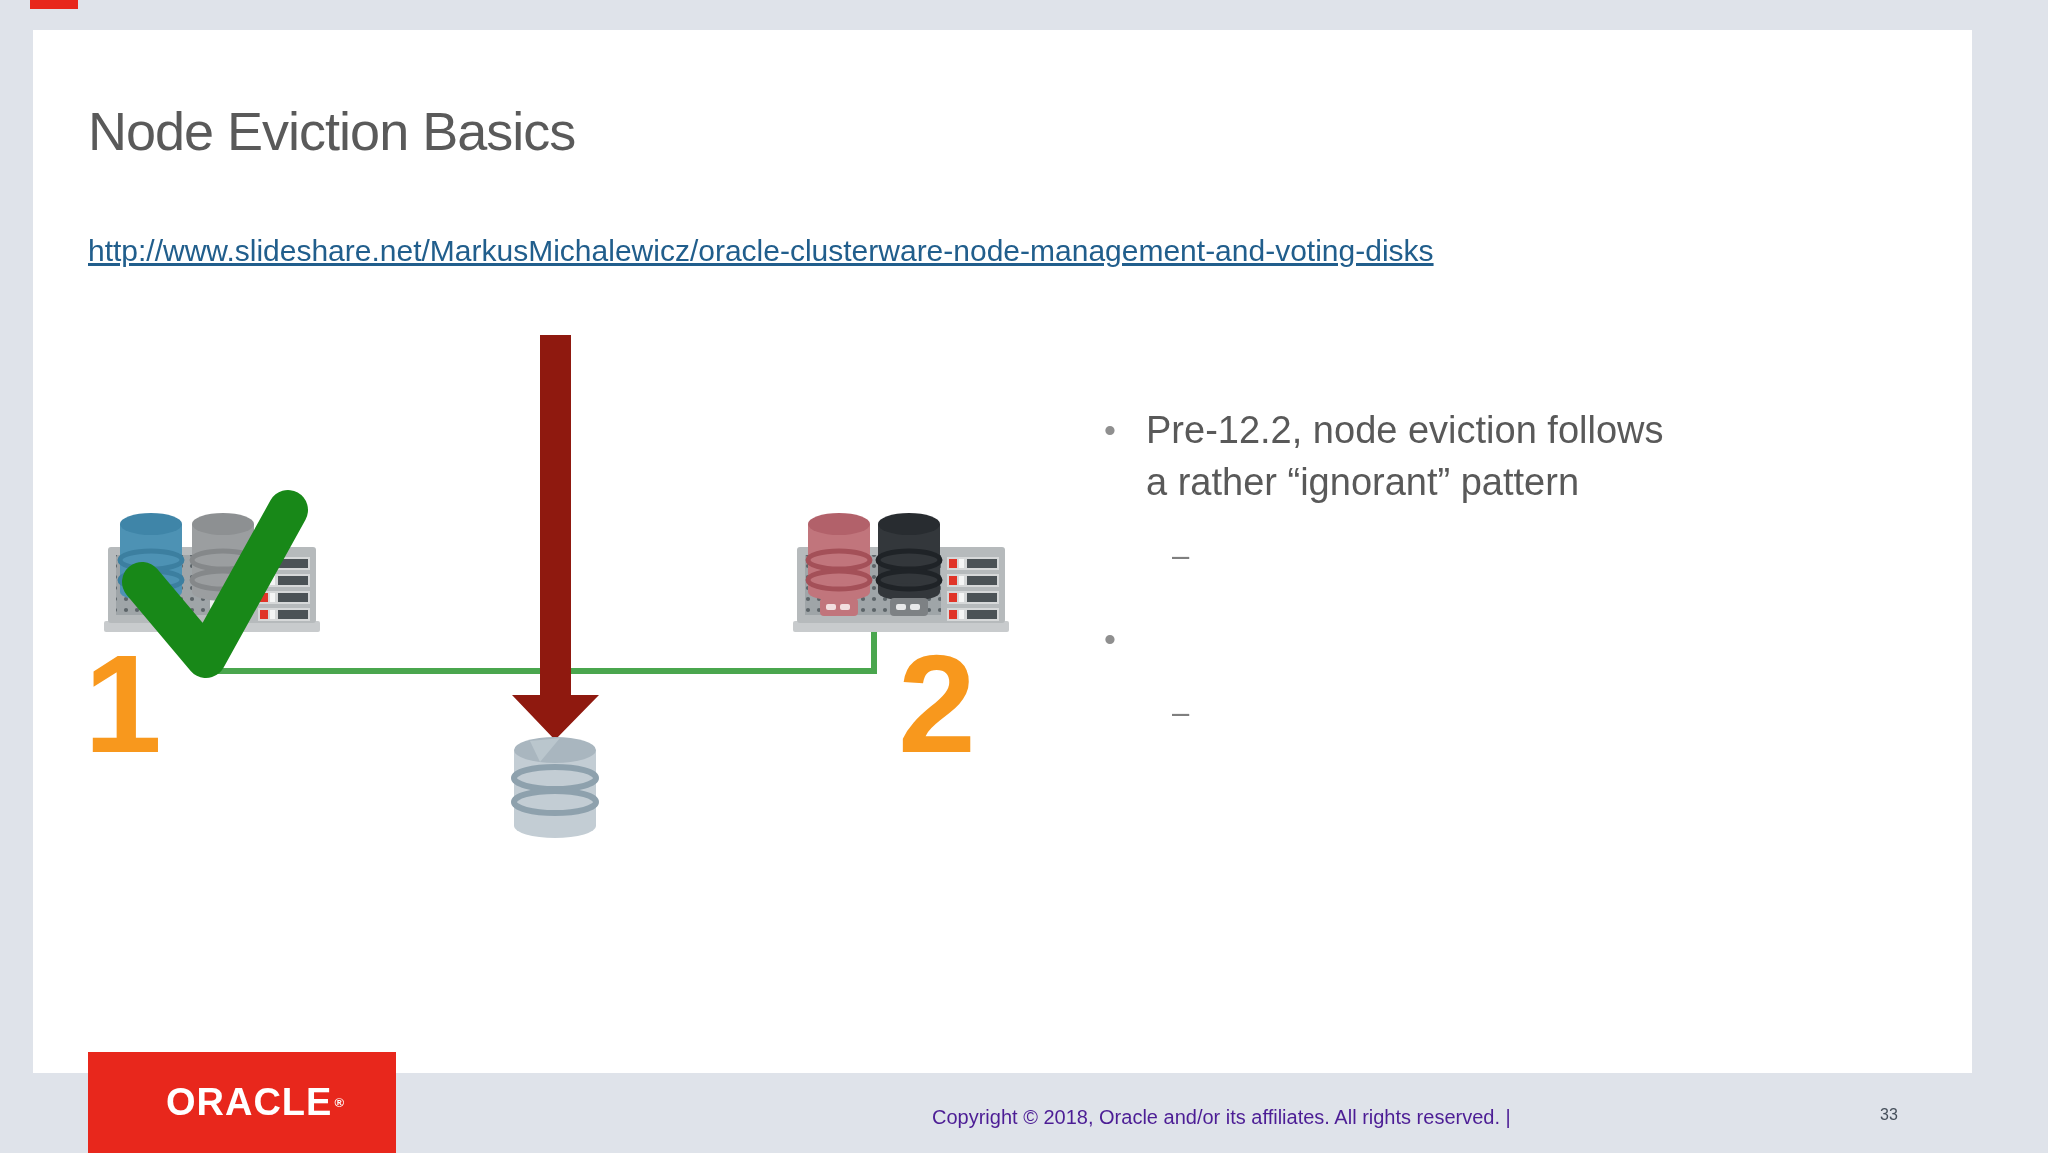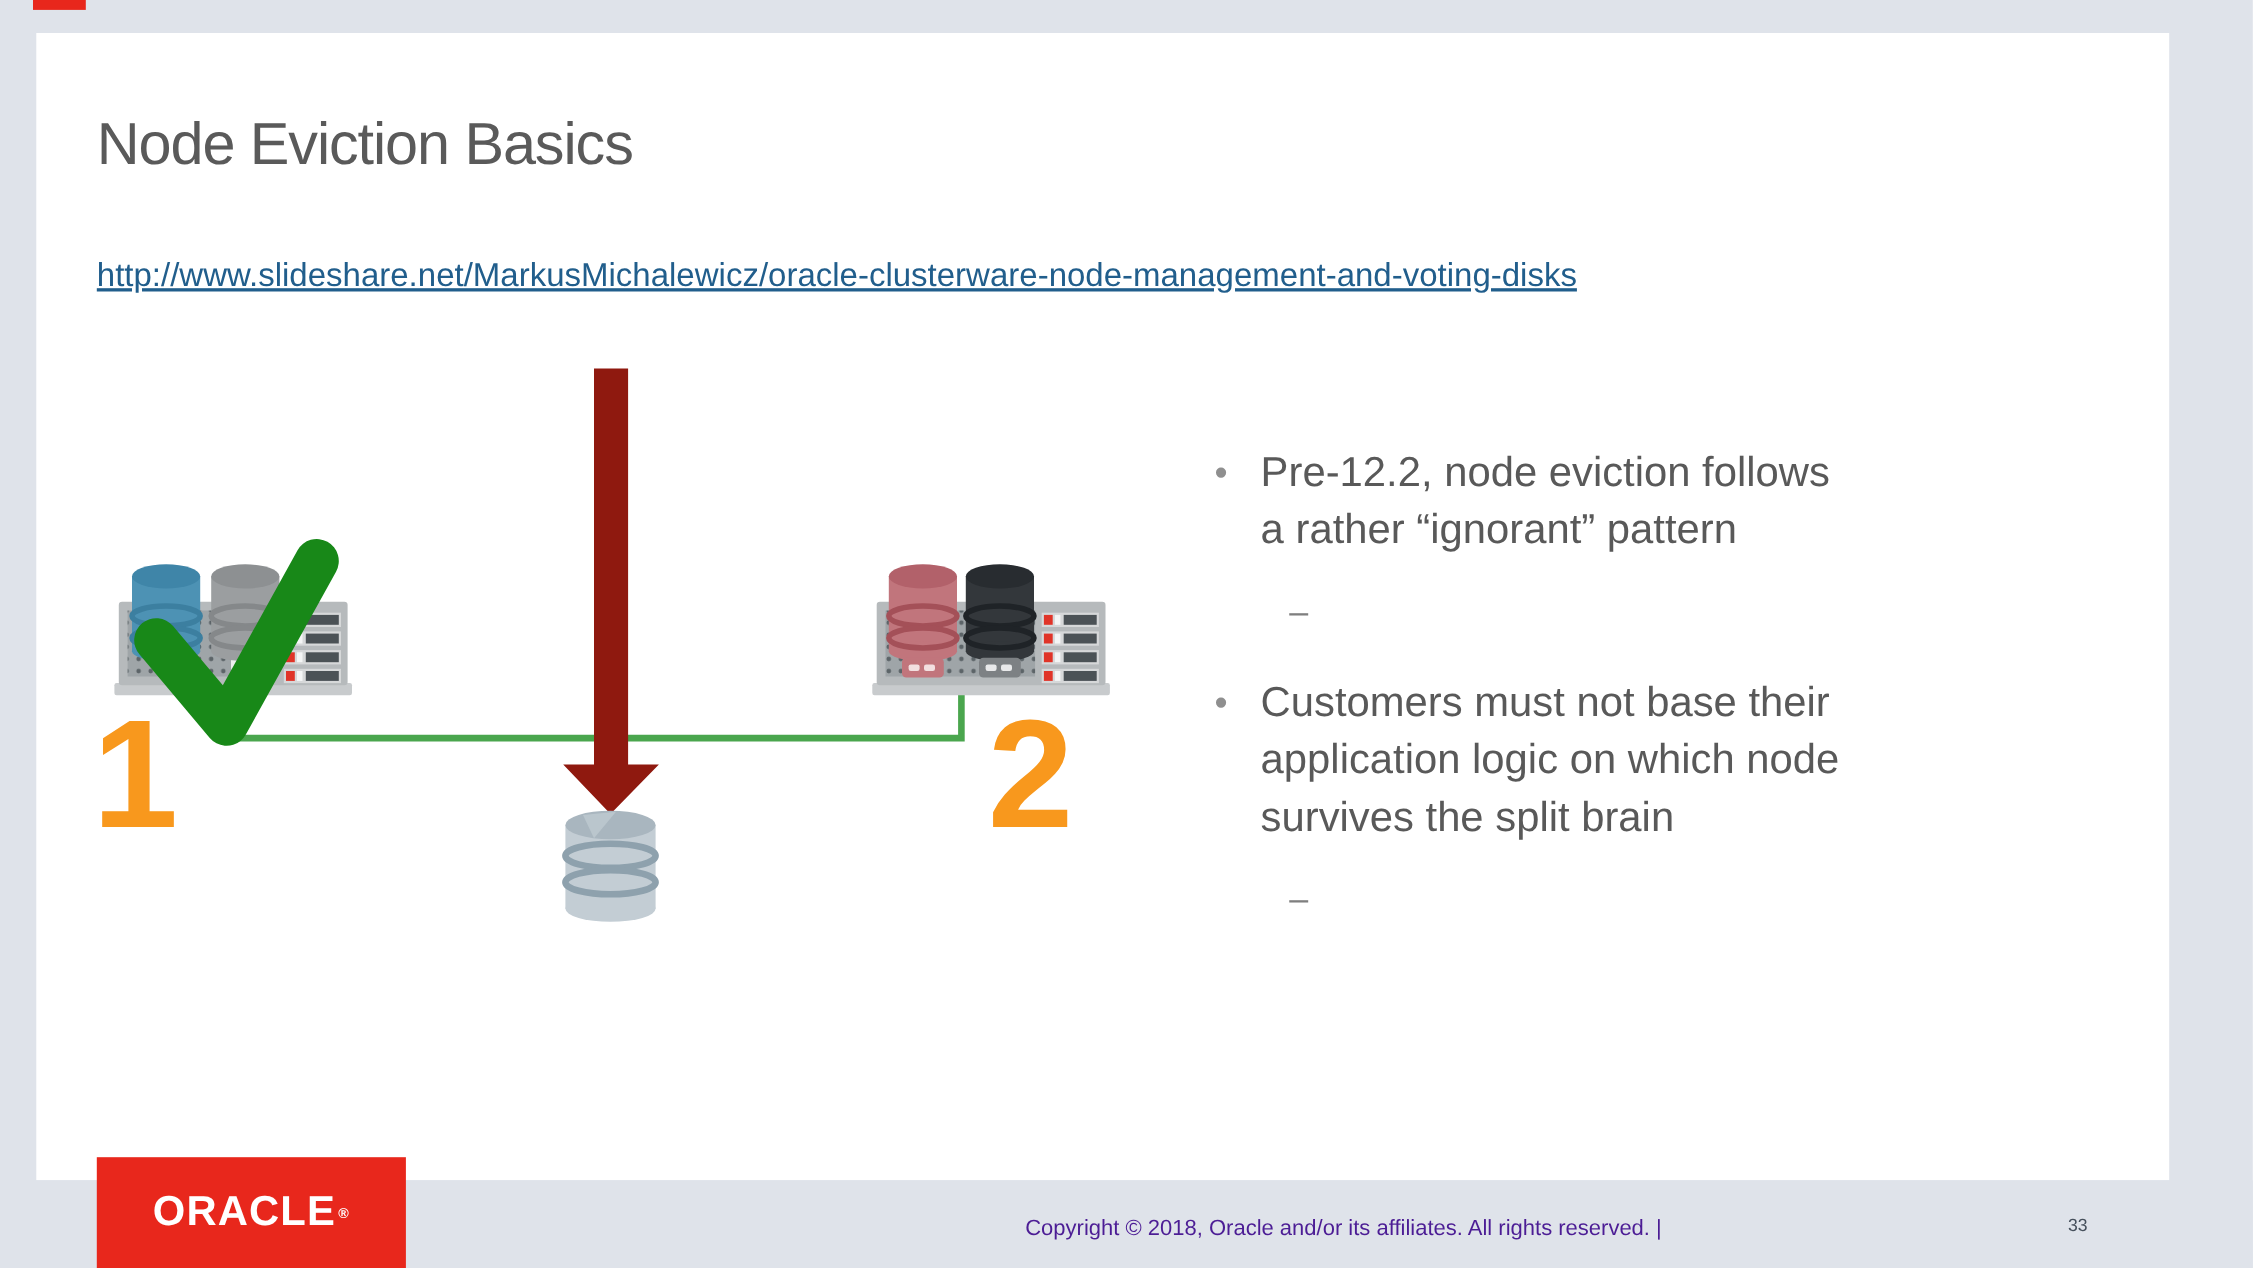--- a/index.html
+++ b/index.html
@@ -57,21 +57,21 @@
     font-size:31px;line-height:43px;white-space:pre-line;
   }
   .footer-band{
     position:absolute;left:0;top:1073px;width:2048px;height:80px;
     background:#dfe3ea;
   }
   .oracle-logo{
     position:absolute;left:88px;top:1052px;width:281px;height:101px;
     background:#e8271c;color:#ffffff;
     display:flex;align-items:center;justify-content:center;
-    font-size:38px;font-weight:bold;letter-spacing:1px;
+    font-size:38px;font-weight:bold;letter-spacing:1px;padding-left:27px;
   }
   .oracle-logo sup{font-size:13px;margin-left:2px;}
   .copyright{
     position:absolute;left:932px;top:1106px;
     font-size:20px;color:#4c1d95;white-space:nowrap;
   }
   .page-number{
     position:absolute;left:1880px;top:1106px;
     font-size:16px;color:#454f5b;
   }
@@ -219,23 +219,20 @@
   <div class="b-item">
     <span class="b-marker">•</span>
     <div class="b-text">Pre-12.2, node eviction follows
 a rather “ignorant” pattern</div>
   </div>
   <div class="sb-item">
     <span class="sb-marker">–</span>
   </div>
   <div class="b-item">
     <span class="b-marker">•</span>
-    <div class="b-text">Customers must not base their
-application logic on which node
-survives the split brain</div>
   </div>
   <div class="sb-item">
     <span class="sb-marker">–</span>
   </div>
 </div>
 
 <div class="footer-band"></div>
 
 <div class="oracle-logo">
   <span>ORACLE</span>

